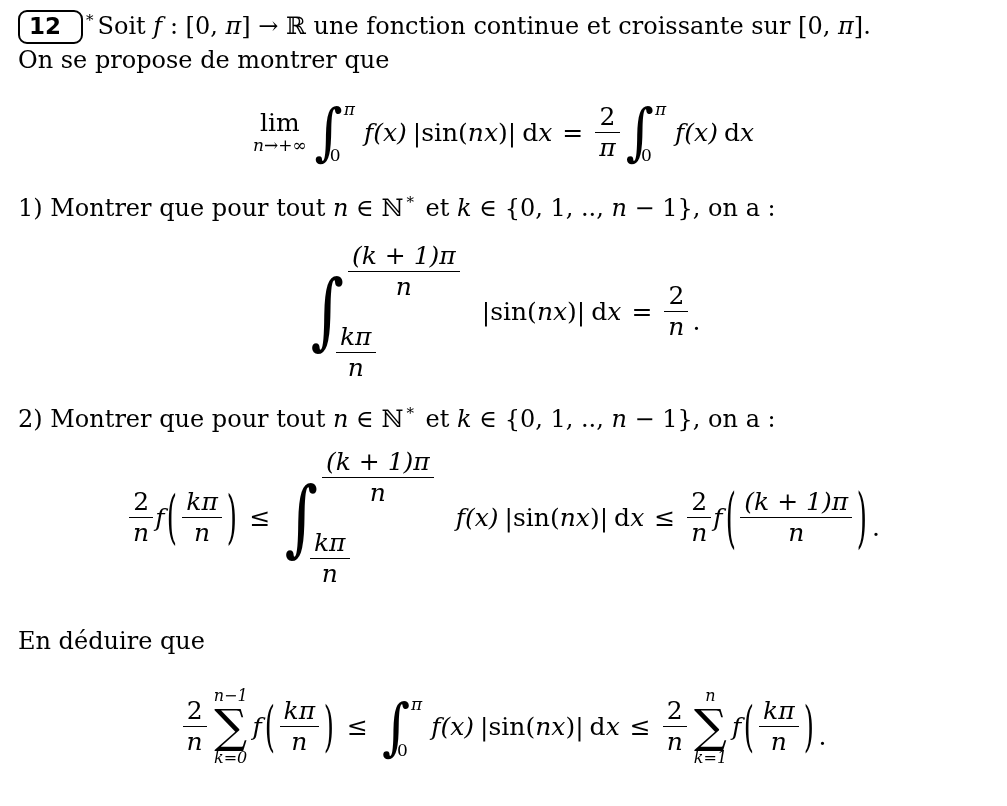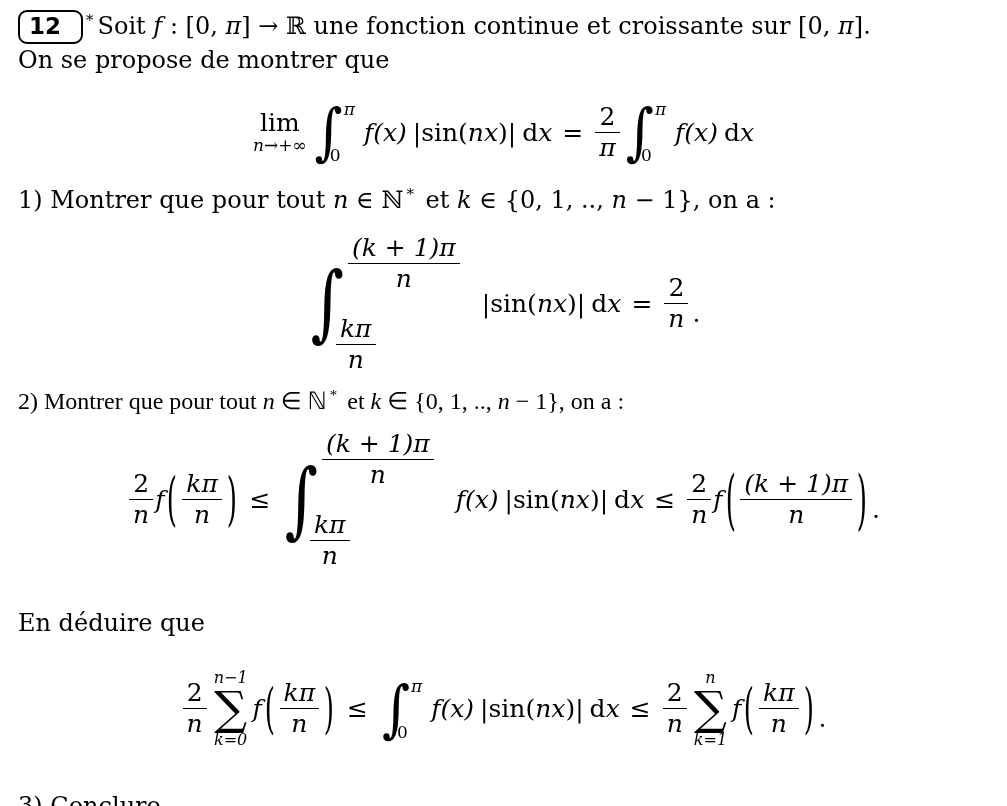--- a/index.html
+++ b/index.html
@@ -28,22 +28,22 @@
     display:flex;
     align-items:center;
     justify-content:center;
     font-size:25px;
     white-space:pre;
   }
   .f1 { height:96px;  margin-top:8px; }
   .f2 { height:150px; margin-top:12px; }
   .f3 { height:150px; margin-top:8px; }
   .f4 { height:115px; margin-top:12px; }
-  .q  { margin-top:4px; }
-  .q2m{ margin-top:6px;font-family:Liberation Serif, serif; }
+  .q  { margin-top:12px; }
+  .q2m{ margin-top:16px; }
   .ded{ margin-top:32px; }
   .con{ margin-top:24px; }
   
   .frac { display:inline-flex; flex-direction:column; align-items:center; vertical-align:middle; margin:0 2px; }
   .frac .num, .frac .den { line-height:1.12; padding:0 4px; text-align:center; }
   .frac .fbar { align-self:stretch; height:0; border-top:1.6px solid #000; margin:1px 0; }
   
   .limblk { display:inline-flex; flex-direction:column; align-items:center; margin-right:4px;justify-content:space-between; }
   .limword { line-height:1.05; }
   .limsub { font-size:17px; line-height:1.1; }

